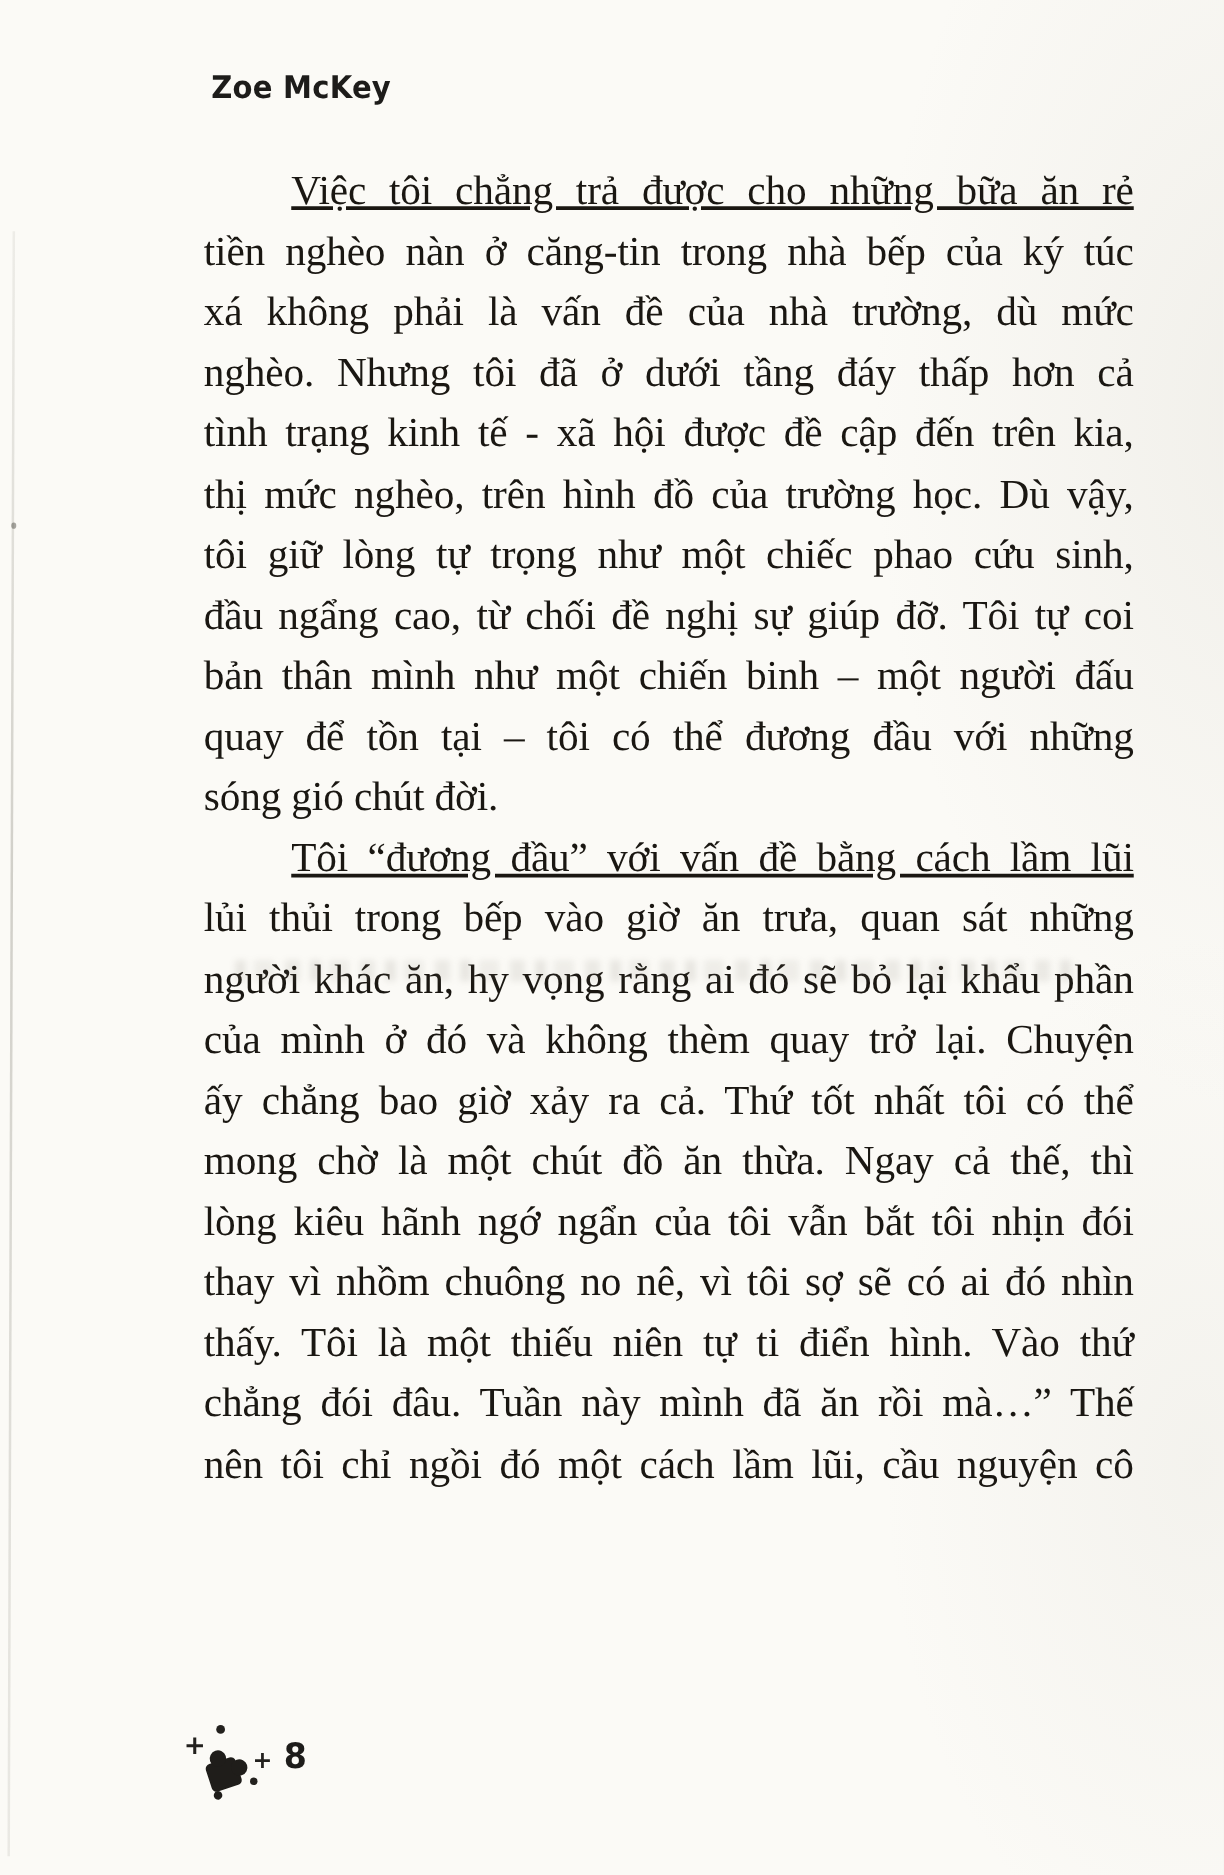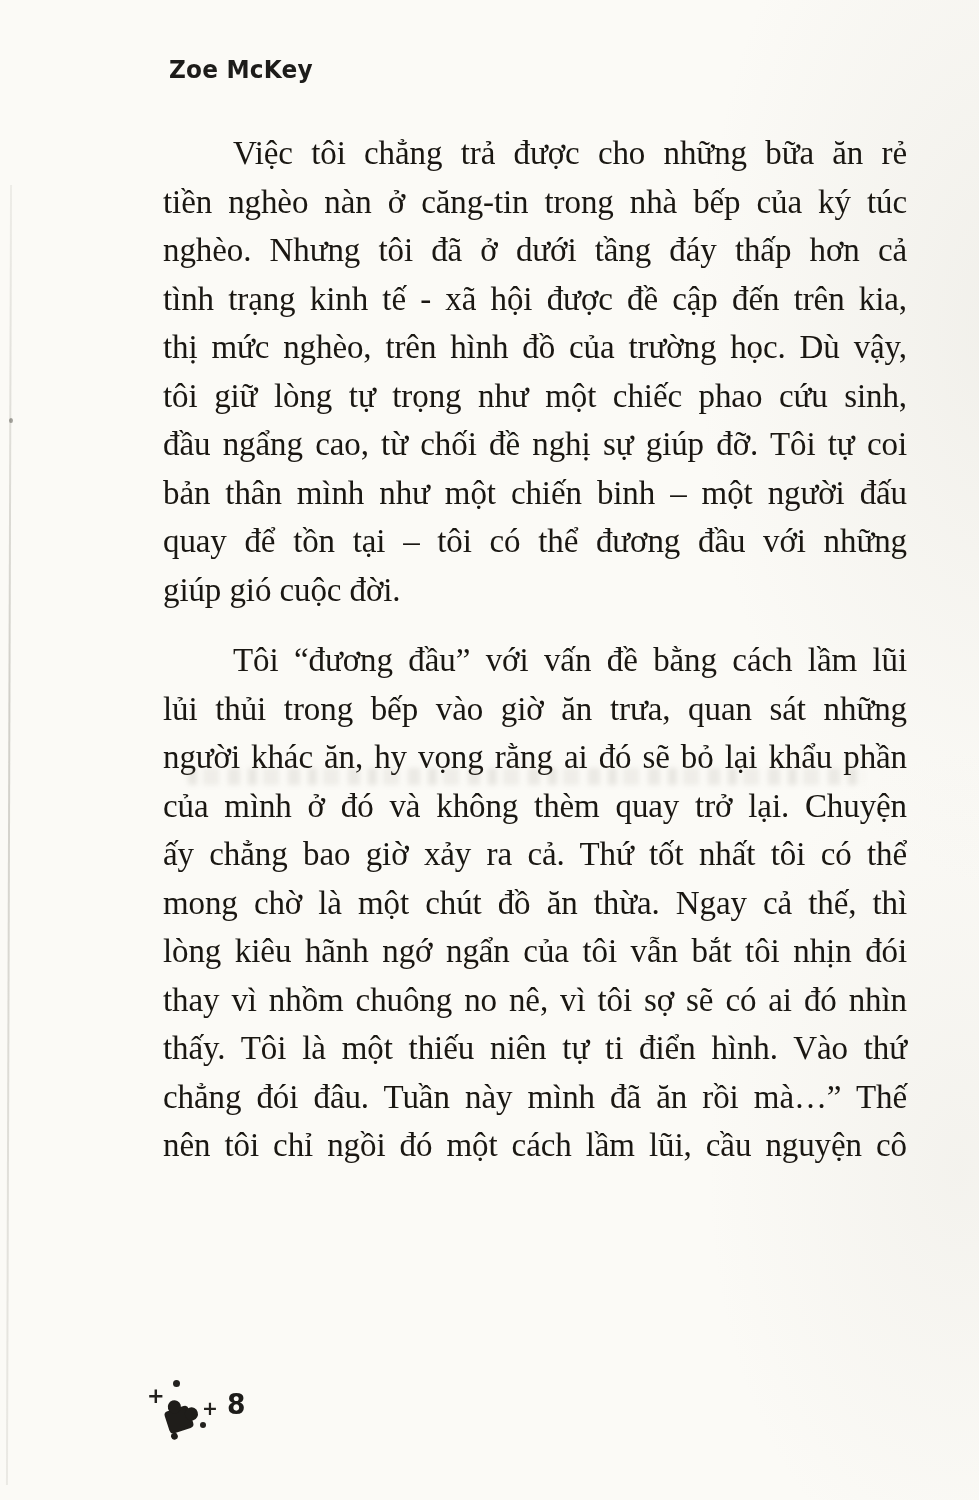--- a/index.html
+++ b/index.html
@@ -31,29 +31,29 @@
     font-size:25px;font-weight:600;color:#1d1c1a;
     letter-spacing:.2px;
     transform:scaleX(.93);transform-origin:left center;
   }
   .body-block{
     position:absolute;left:163px;top:129px;width:744px;
     color:#1a1712;
     font-size:33px;line-height:48.5px;
   }
   .paragraph{display:block;}
-  .p2{margin-top:22px;}
+  .p2{}
   .line{
     text-align:justify;
     text-align-last:justify;
     -moz-text-align-last:justify;
     letter-spacing:-.1px;
     white-space:normal;
   }
-  .line.indent{text-indent:70px;}
+  .line.indent{text-indent:70px;text-decoration:underline;}
   .line.endline{text-align-last:left;-moz-text-align-last:left;}
   
   .bleed-through{
     position:absolute;left:188px;top:768px;width:676px;height:17px;
     background:repeating-linear-gradient(90deg,
       rgba(128,122,110,.30) 0 9px,  rgba(128,122,110,0) 9px 15px,
       rgba(128,122,110,.20) 15px 31px, rgba(128,122,110,0) 31px 40px,
       rgba(128,122,110,.26) 40px 52px, rgba(128,122,110,0) 52px 60px);
     filter:blur(2.6px);
     opacity:.5;border-radius:3px;
@@ -87,28 +87,29 @@
 
   <div class="scan-line"></div>
   <div class="speck"></div>
 
   <div class="running-header">Zoe McKey</div>
 
   <div class="body-block">
     <div class="paragraph p1">
         <div class="line indent">Việc tôi chẳng trả được cho những bữa ăn rẻ</div>
         <div class="line">tiền nghèo nàn ở căng-tin trong nhà bếp của ký túc</div>
+        <div class="line">xá không phải là vấn đề của nhà trường, dù mức</div>
         <div class="line">nghèo. Nhưng tôi đã ở dưới tầng đáy thấp hơn cả</div>
         <div class="line">tình trạng kinh tế - xã hội được đề cập đến trên kia,</div>
         <div class="line">thị mức nghèo, trên hình đồ của trường học. Dù vậy,</div>
         <div class="line">tôi giữ lòng tự trọng như một chiếc phao cứu sinh,</div>
         <div class="line">đầu ngẩng cao, từ chối đề nghị sự giúp đỡ. Tôi tự coi</div>
         <div class="line">bản thân mình như một chiến binh – một người đấu</div>
         <div class="line">quay để tồn tại – tôi có thể đương đầu với những</div>
-        <div class="line endline">giúp gió cuộc đời.</div>
+        <div class="line endline">sóng gió chút đời.</div>
       </div>
     <div class="paragraph p2">
         <div class="line indent">Tôi “đương đầu” với vấn đề bằng cách lầm lũi</div>
         <div class="line">lủi thủi trong bếp vào giờ ăn trưa, quan sát những</div>
         <div class="line">người khác ăn, hy vọng rằng ai đó sẽ bỏ lại khẩu phần</div>
         <div class="line">của mình ở đó và không thèm quay trở lại. Chuyện</div>
         <div class="line">ấy chẳng bao giờ xảy ra cả. Thứ tốt nhất tôi có thể</div>
         <div class="line">mong chờ là một chút đồ ăn thừa. Ngay cả thế, thì</div>
         <div class="line">lòng kiêu hãnh ngớ ngẩn của tôi vẫn bắt tôi nhịn đói</div>
         <div class="line">thay vì nhồm chuông no nê, vì tôi sợ sẽ có ai đó nhìn</div>

